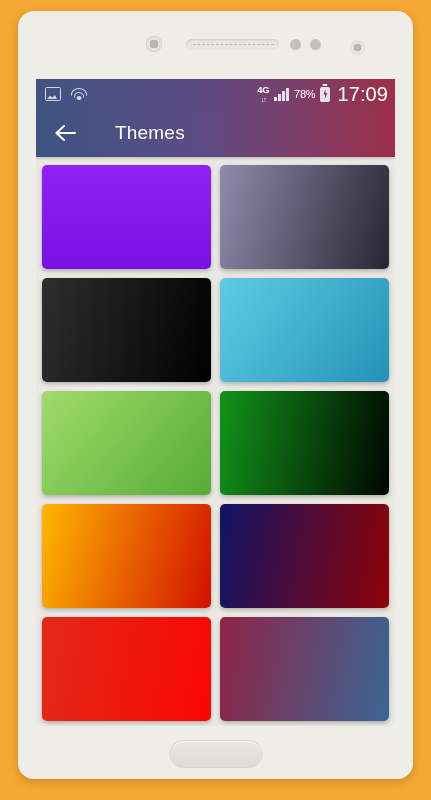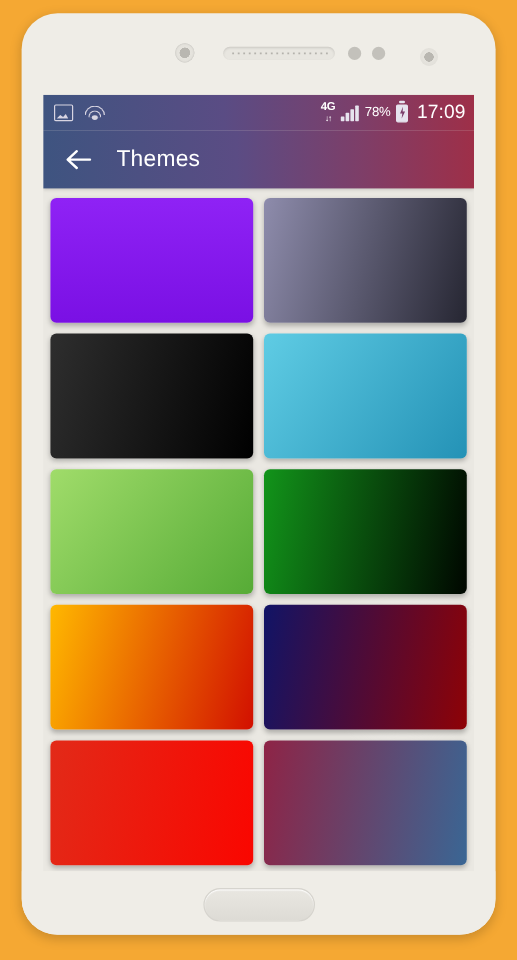--- a/index.html
+++ b/index.html
@@ -17,21 +17,21 @@
   }
 
   
   .device {
     position: absolute;
     left: 18px;
     top: 11px;
     width: 395px;
     height: 768px;
     background: #EFEDE7;
-    border-radius: 30px;
+    border-radius: 16px;
     box-shadow: 0 3px 10px rgba(0,0,0,0.18);
     overflow: hidden;
   }
 
   .device-top {
     position: absolute;
     left: 0; top: 0;
     width: 100%;
     height: 68px;
   }
@@ -198,21 +198,21 @@
   .battery-icon::after {
     content: "";
     position: absolute;
     left: 50%; top: 50%;
     transform: translate(-50%,-50%);
     width: 5px; height: 10px;
     background: #7B3F6B;
     clip-path: polygon(58% 0, 8% 56%, 46% 56%, 34% 100%, 92% 40%, 52% 40%);
   }
 
-  .status-clock { font-size: 16px; letter-spacing: 0.1px; margin-left: 2px; }
+  .status-clock { font-size: 20px; letter-spacing: 0.1px; margin-left: 2px; }
 
   
   .app-bar {
     position: relative;
     height: 48px;
     background: linear-gradient(90deg, #3E5480 0%, #5B4C84 45%, #7E3E68 74%, #9E2F48 100%);
     display: flex;
     align-items: center;
     padding: 0 12px;
     z-index: 3;
@@ -225,21 +225,21 @@
     align-items: center;
     justify-content: center;
     cursor: pointer;
     position: relative;
   }
   .back-btn svg { display: block; }
 
   .app-title {
     color: #ffffff;
     font-size: 19px;
-    margin-left: 15px;
+    margin-left: 33px;
     letter-spacing: 0.2px;
   }
 
   
   .grid {
     position: relative;
     z-index: 2;
     padding: 8px 6px 0 6px;
     display: grid;
     grid-template-columns: 1fr 1fr;

